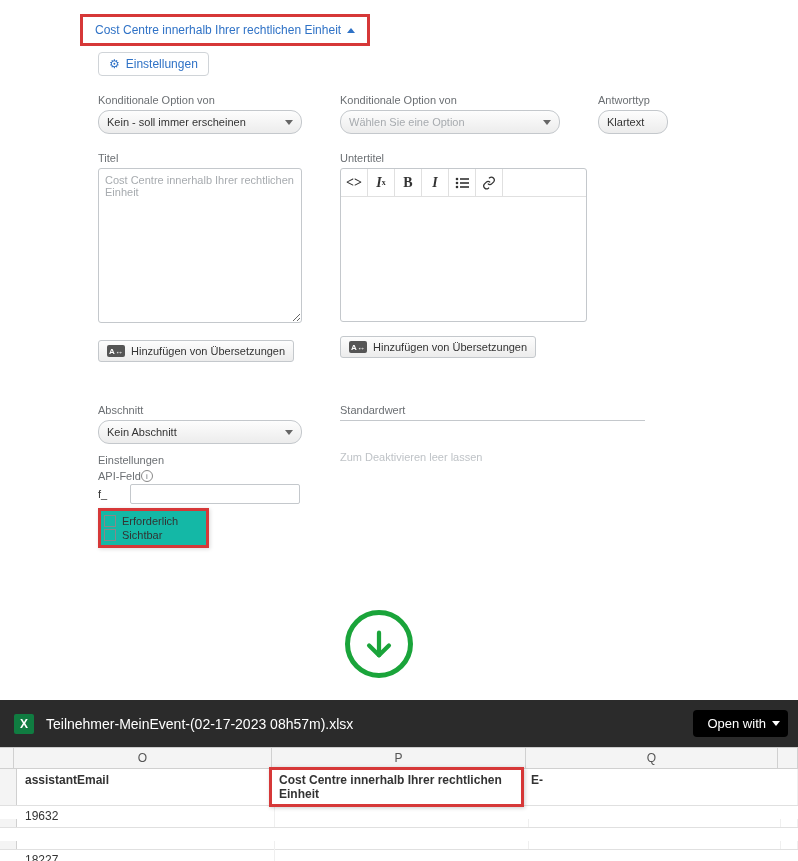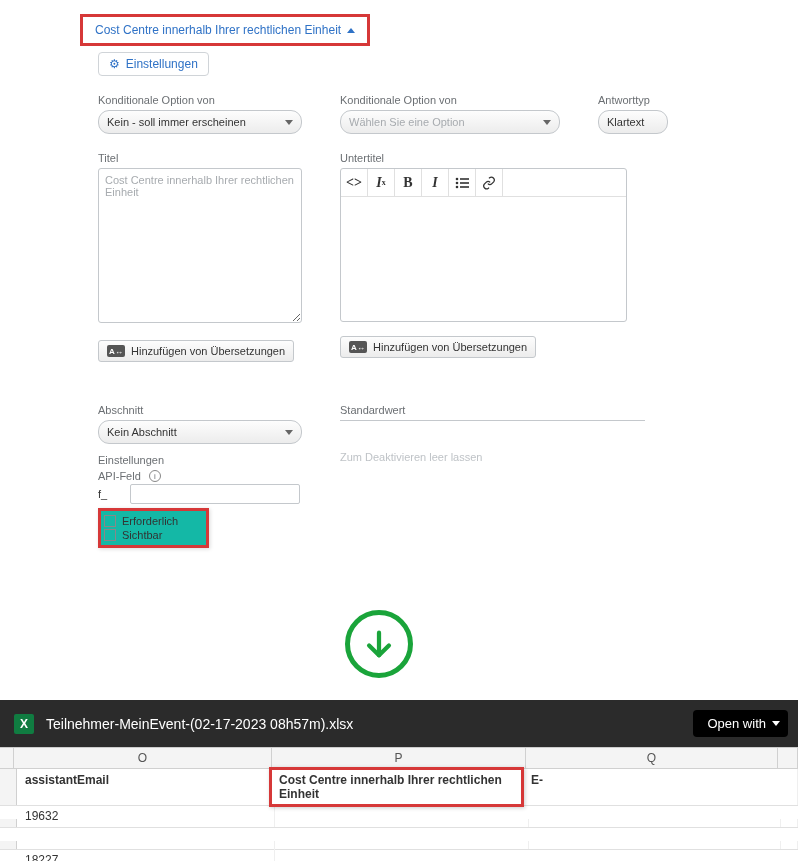--- a/index.html
+++ b/index.html
@@ -121,21 +121,21 @@
   
   <div class="row">
     <div class="col-l">
       <span class="label">Titel</span>
       <textarea class="textarea" style="">Cost Centre innerhalb Ihrer rechtlichen Einheit</textarea>
       <div class="trans-btn">
         <span class="t-icon">A↔</span>
         <span>Hinzufügen von Übersetzungen</span>
       </div>
     </div>
-    <div style="width:287px;">
+    <div style="width:247px;">
       <span class="label">Untertitel</span>
       <div class="rte">
         <div class="rte-toolbar">
           <span>&lt;&gt;</span>
           <span>
               <i>I</i>
               <sub style="font-size:8px;">x</sub>
             </span>
           <span>B</span>
           <span class="it">I</span>
@@ -168,21 +168,21 @@
   
   <div class="row row2">
     <div class="col-l">
       <span class="label">Abschnitt</span>
       <div class="select">
         <span>Kein Abschnitt</span>
         <span class="caret"></span>
       </div>
 
       <span class="label" style="margin-top:10px;">Einstellungen</span>
-      <div style="font-size:11px;color:#6b6f73;display:flex;align-items:center;gap:8px;">
+      <div style="font-size:11px;color:#6b6f73;display:flex;align-items:center;gap:0;">
         <span>API-Feld</span>
         <span style="display:inline-flex;width:12px;height:12px;border:1px solid #888;border-radius:50%;align-items:center;justify-content:center;font-size:8px;">i</span>
       </div>
       <div class="api-row">
         <span style="font-size:11px;">f_</span>
         <input class="api-input" style="">
       </div>
 
       <div class="check-box-wrap">
         <div class="chk-row">

